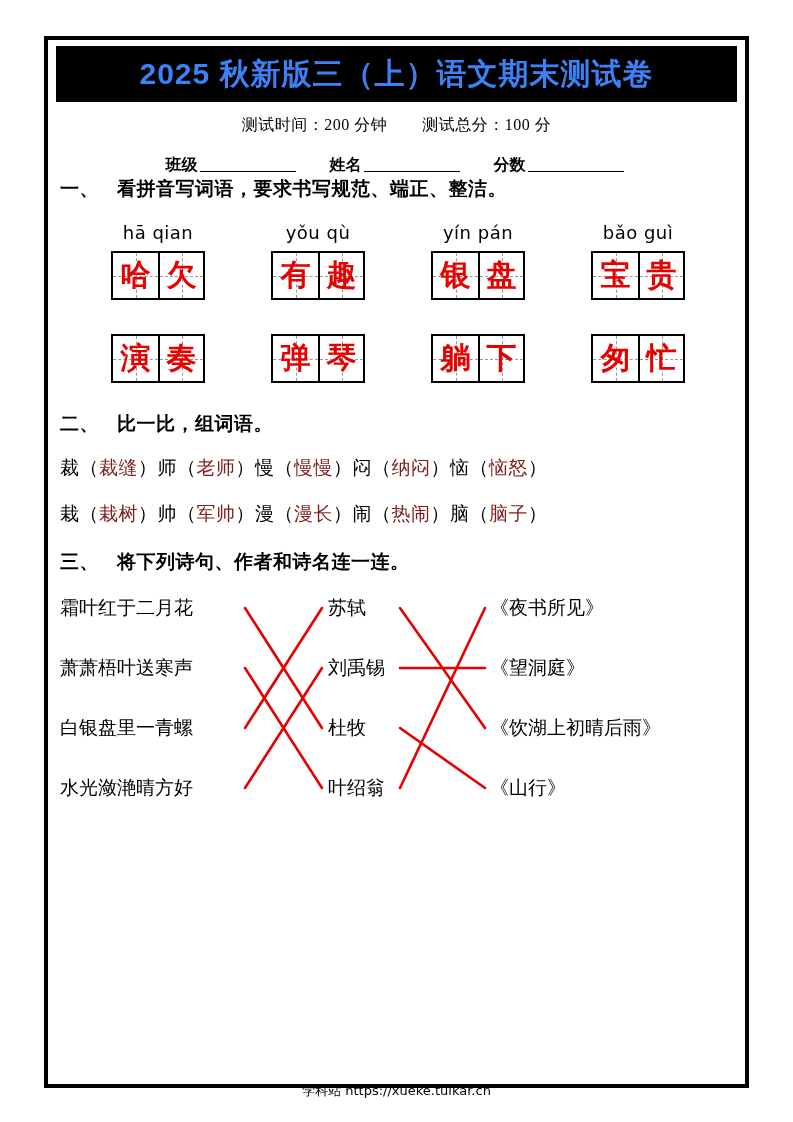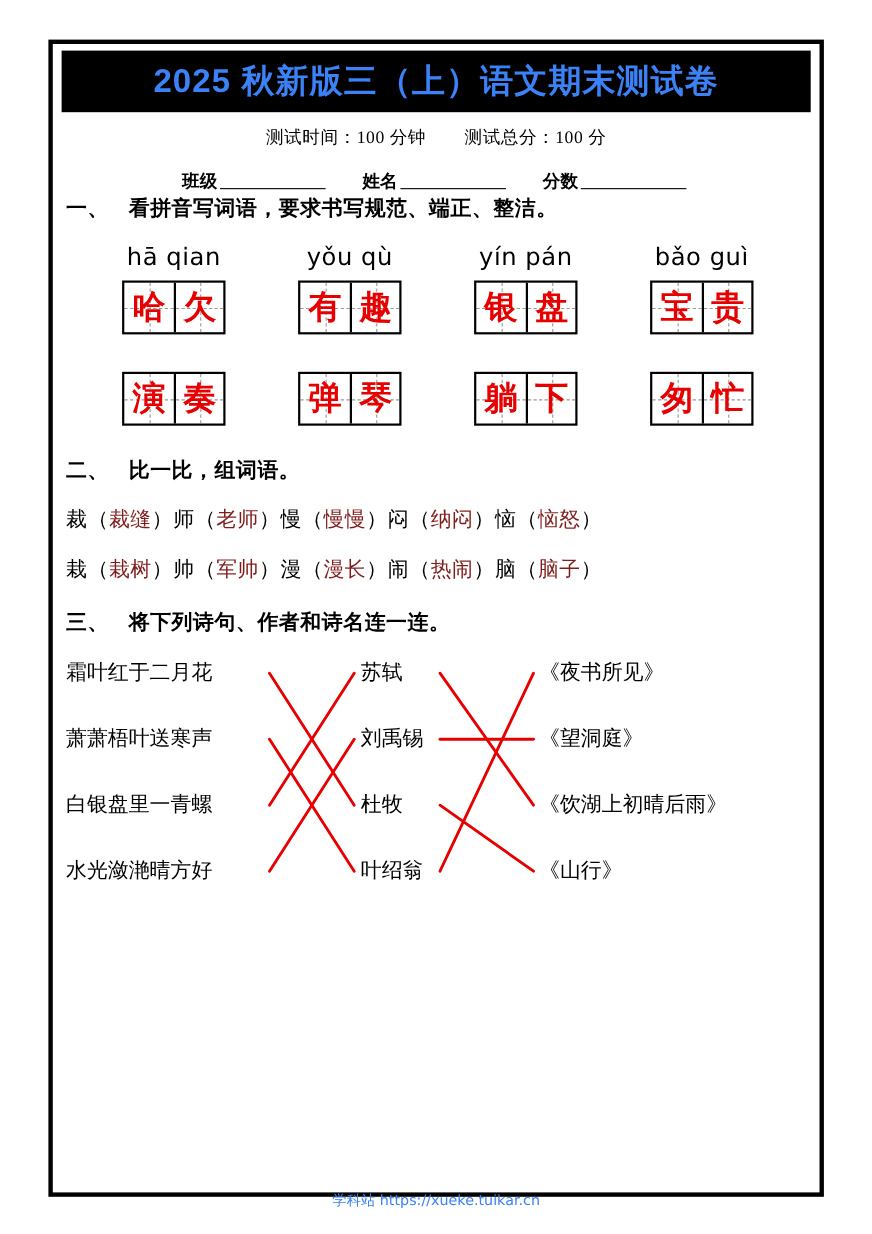--- a/index.html
+++ b/index.html
@@ -84,21 +84,21 @@
     display: flex;
     justify-content: flex-start;
     padding-left: 18px;
   }
   .pinyin-cell {
     width: 160px;
     text-align: center;
   }
   .pinyin-cell .py {
     font-family: "DejaVu Sans", sans-serif;
-    font-size: 22px;
+    font-size: 18px;
     letter-spacing: 0.5px;
     white-space: nowrap;
   }
   .grid-row {
     display: flex;
     justify-content: flex-start;
     padding-left: 18px;
     margin-top: 8px;
   }
   .grid-cell {
@@ -174,38 +174,38 @@
   }
 
   
   .footer {
     position: absolute;
     left: 0;
     right: 0;
     bottom: 22px;
     text-align: center;
     font-size: 13px;
-    color: #3b82f6;
+    color: #000000;
     font-family: "DejaVu Sans", sans-serif;
   }
 </style>
 </head>
 <body>
 
 <div class="page">
   <div class="sheet-border"></div>
 
   <div class="inner">
 
     <div class="title-bar">
       <div class="t">2025 秋新版三（上）语文期末测试卷</div>
     </div>
 
     <div class="sub-line">
-      <span>测试时间：100 分钟</span>
+      <span>测试时间：200 分钟</span>
       <span class="gap"></span>
       <span>测试总分：100 分</span>
     </div>
 
     <div class="fill-line">
       <span>班级</span><span class="blank"></span>
       <span class="sp"></span>
       <span>姓名</span><span class="blank"></span>
       <span class="sp"></span>
       <span>分数</span><span class="blank"></span>

